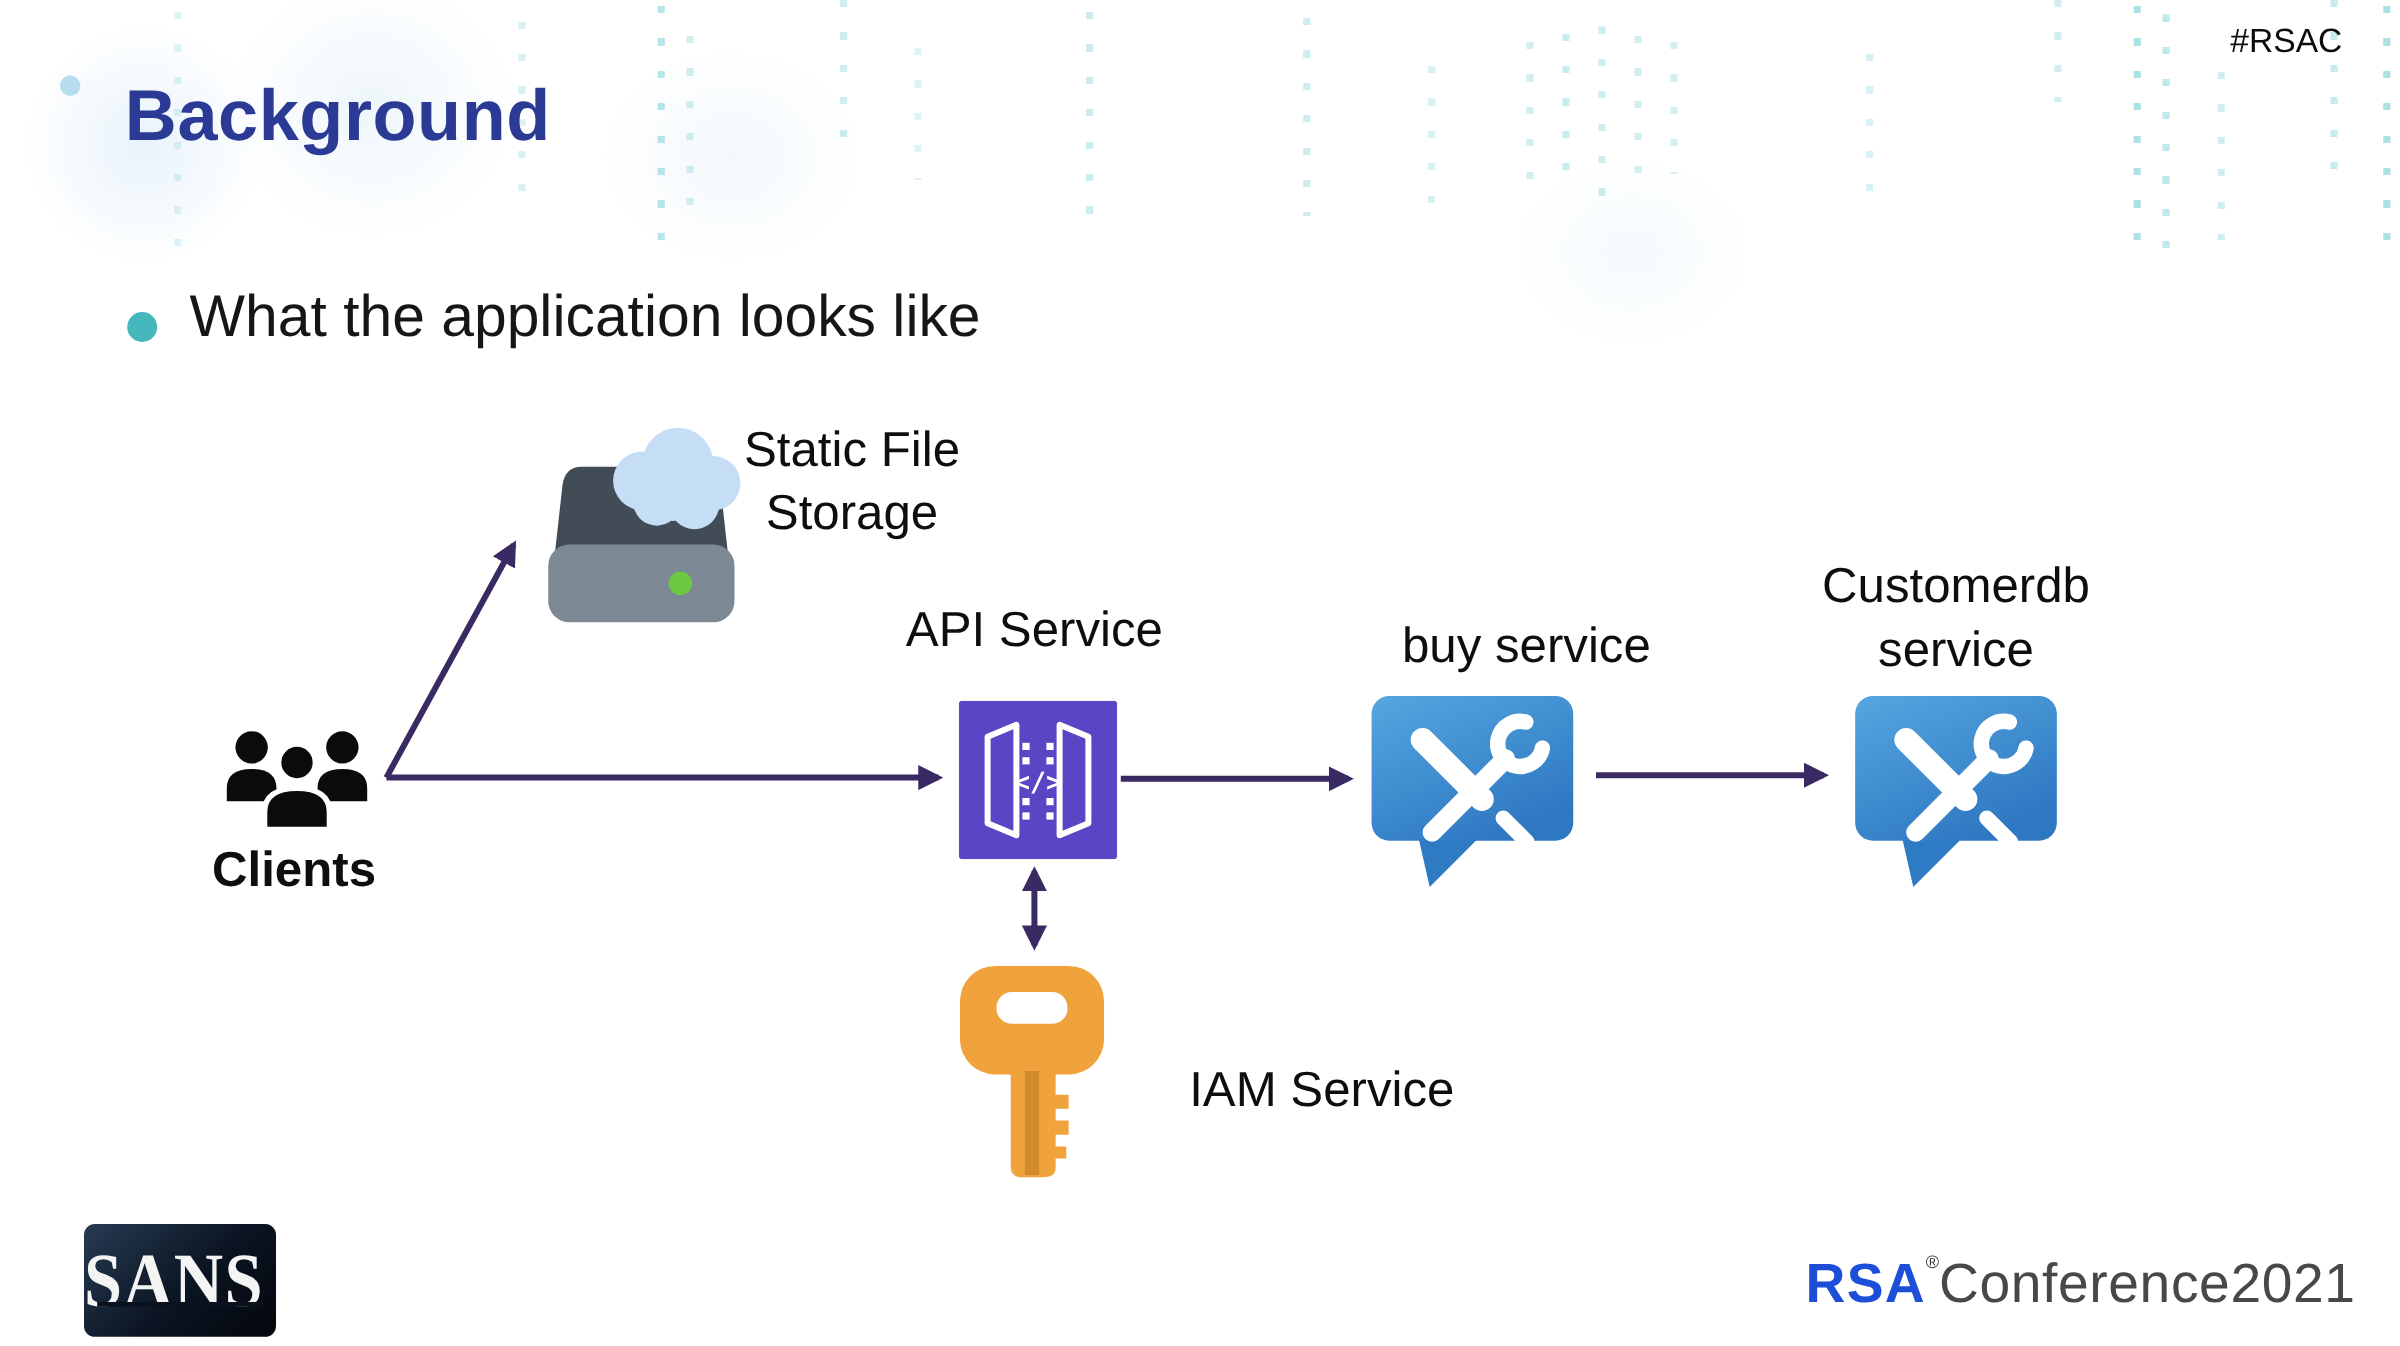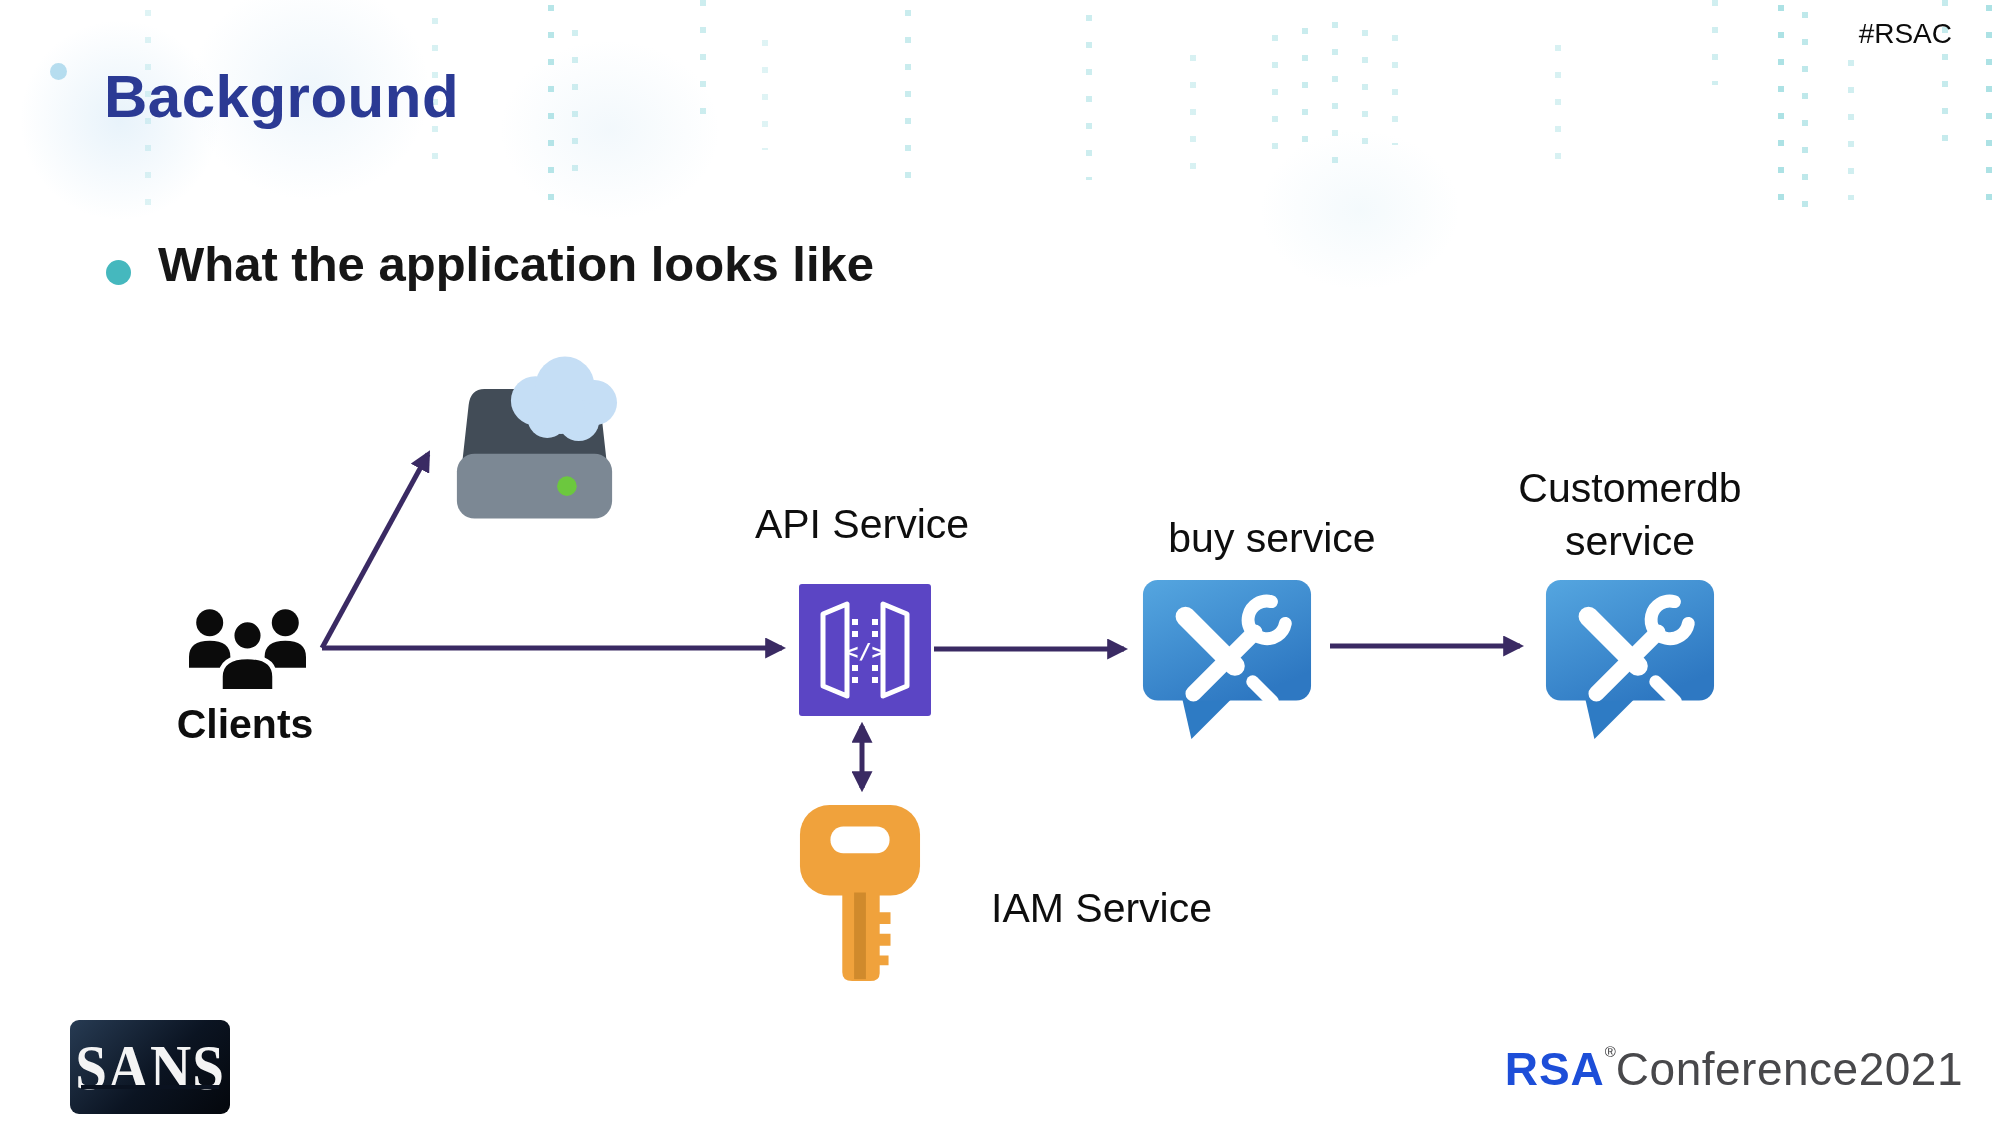--- a/index.html
+++ b/index.html
@@ -12,21 +12,21 @@
   .dot-col{
     position:absolute;width:6px;pointer-events:none;color:#4cc0c6;
     background-image:repeating-linear-gradient(to bottom,currentColor 0 6px,transparent 6px 27px);
   }
   .dot-single{position:absolute;border-radius:50%;pointer-events:none;}
   
   .hashtag{position:absolute;top:18px;right:48px;font-size:28px;color:#0c0c0c;}
   .title{position:absolute;left:104px;top:62px;font-size:60px;font-weight:700;color:#2b3a94;letter-spacing:.5px;}
   .bullet-row{position:absolute;left:106px;top:236px;}
   .bullet-dot{position:absolute;left:0;top:24px;width:25px;height:25px;border-radius:50%;background:#45b8be;}
-  .bullet-text{position:absolute;left:52px;top:0;width:1100px;font-size:49px;color:#161616;white-space:nowrap;font-weight:bold;}
+  .bullet-text{position:absolute;left:52px;top:0;width:1100px;font-size:49px;color:#161616;white-space:nowrap;}
   
   .nlabel{position:absolute;font-size:41px;line-height:1.3;color:#0e0e0e;text-align:center;}
   .lbl-clients{left:140px;top:698px;width:210px;font-weight:bold;}
   .lbl-storage{left:588px;top:348px;width:244px;}
   .lbl-gateway{left:718px;top:498px;width:288px;white-space:nowrap;}
   .lbl-buy{left:1140px;top:512px;width:264px;white-space:nowrap;}
   .lbl-customerdb{left:1488px;top:462px;width:284px;}
   .lbl-iam{left:932px;top:882px;width:280px;text-align:right;}
   
   .icon{position:absolute;}
@@ -34,21 +34,21 @@
   .ic-storage{left:451px;top:355px;width:167px;height:170px;}
   .ic-gateway{left:799px;top:584px;width:132px;height:132px;}
   .ic-buy{left:1140px;top:576px;width:174px;height:170px;}
   .ic-customerdb{left:1543px;top:576px;width:174px;height:170px;}
   .ic-key{left:795px;top:800px;width:130px;height:187px;}
   .connectors{position:absolute;left:0;top:0;width:2000px;height:1122px;pointer-events:none;}
   
   .sans-logo{
     position:absolute;left:70px;top:1020px;width:160px;height:94px;border-radius:9px;
     background:linear-gradient(135deg,#273b53 0%,#0b1422 55%,#04070c 100%);
-    display:flex;align-items:center;justify-content:center;
+    display:flex;align-items:center;justify-content:flex-start;
   }
   .sans-text{
     font-family:"Liberation Serif",serif;font-weight:700;font-size:57px;color:#f4f4f4;
     letter-spacing:1px;transform:scaleY(1.12);line-height:1;
   }
   .sans-strike{position:absolute;left:7%;top:69%;width:86%;height:4px;background:#0a1220;}
   .rsa-footer{position:absolute;right:37px;bottom:26px;font-size:46px;white-space:nowrap;}
   .rsa-bold{font-weight:700;color:#1d4ed8;letter-spacing:1px;}
   .rsa-reg{font-size:15px;color:#343437;vertical-align:28px;}
   .rsa-light{font-weight:300;color:#48484b;letter-spacing:.5px;}
@@ -128,20 +128,24 @@
     <circle cx="118" cy="133" r="10" fill="#6cc83e"></circle>
     <g fill="#c5def5">
       <circle cx="86" cy="46" r="25"></circle>
       <circle cx="116" cy="31" r="30"></circle>
       <circle cx="146" cy="48" r="23"></circle>
       <circle cx="130" cy="66" r="21"></circle>
       <circle cx="98" cy="64" r="20"></circle>
       <circle cx="112" cy="56" r="24"></circle>
     </g>
   </svg>
+  <div class="nlabel lbl-storage">
+    <div>Static File</div>
+    <div>Storage</div>
+  </div>
 
   <div class="nlabel lbl-gateway">API Service</div>
   <svg class="icon ic-gateway" viewBox="0 0 132 132">
     <rect x="0" y="0" width="132" height="132" rx="3" fill="#5b45c4"></rect>
     <g fill="none" stroke="#ffffff" stroke-width="5" stroke-linejoin="round">
       <path d="M24,30 L48,20 V112 L24,102 Z"></path>
       <path d="M108,30 L84,20 V112 L108,102 Z"></path>
     </g>
     <g fill="#ffffff">
       <rect x="53" y="35" width="6" height="6"></rect>

